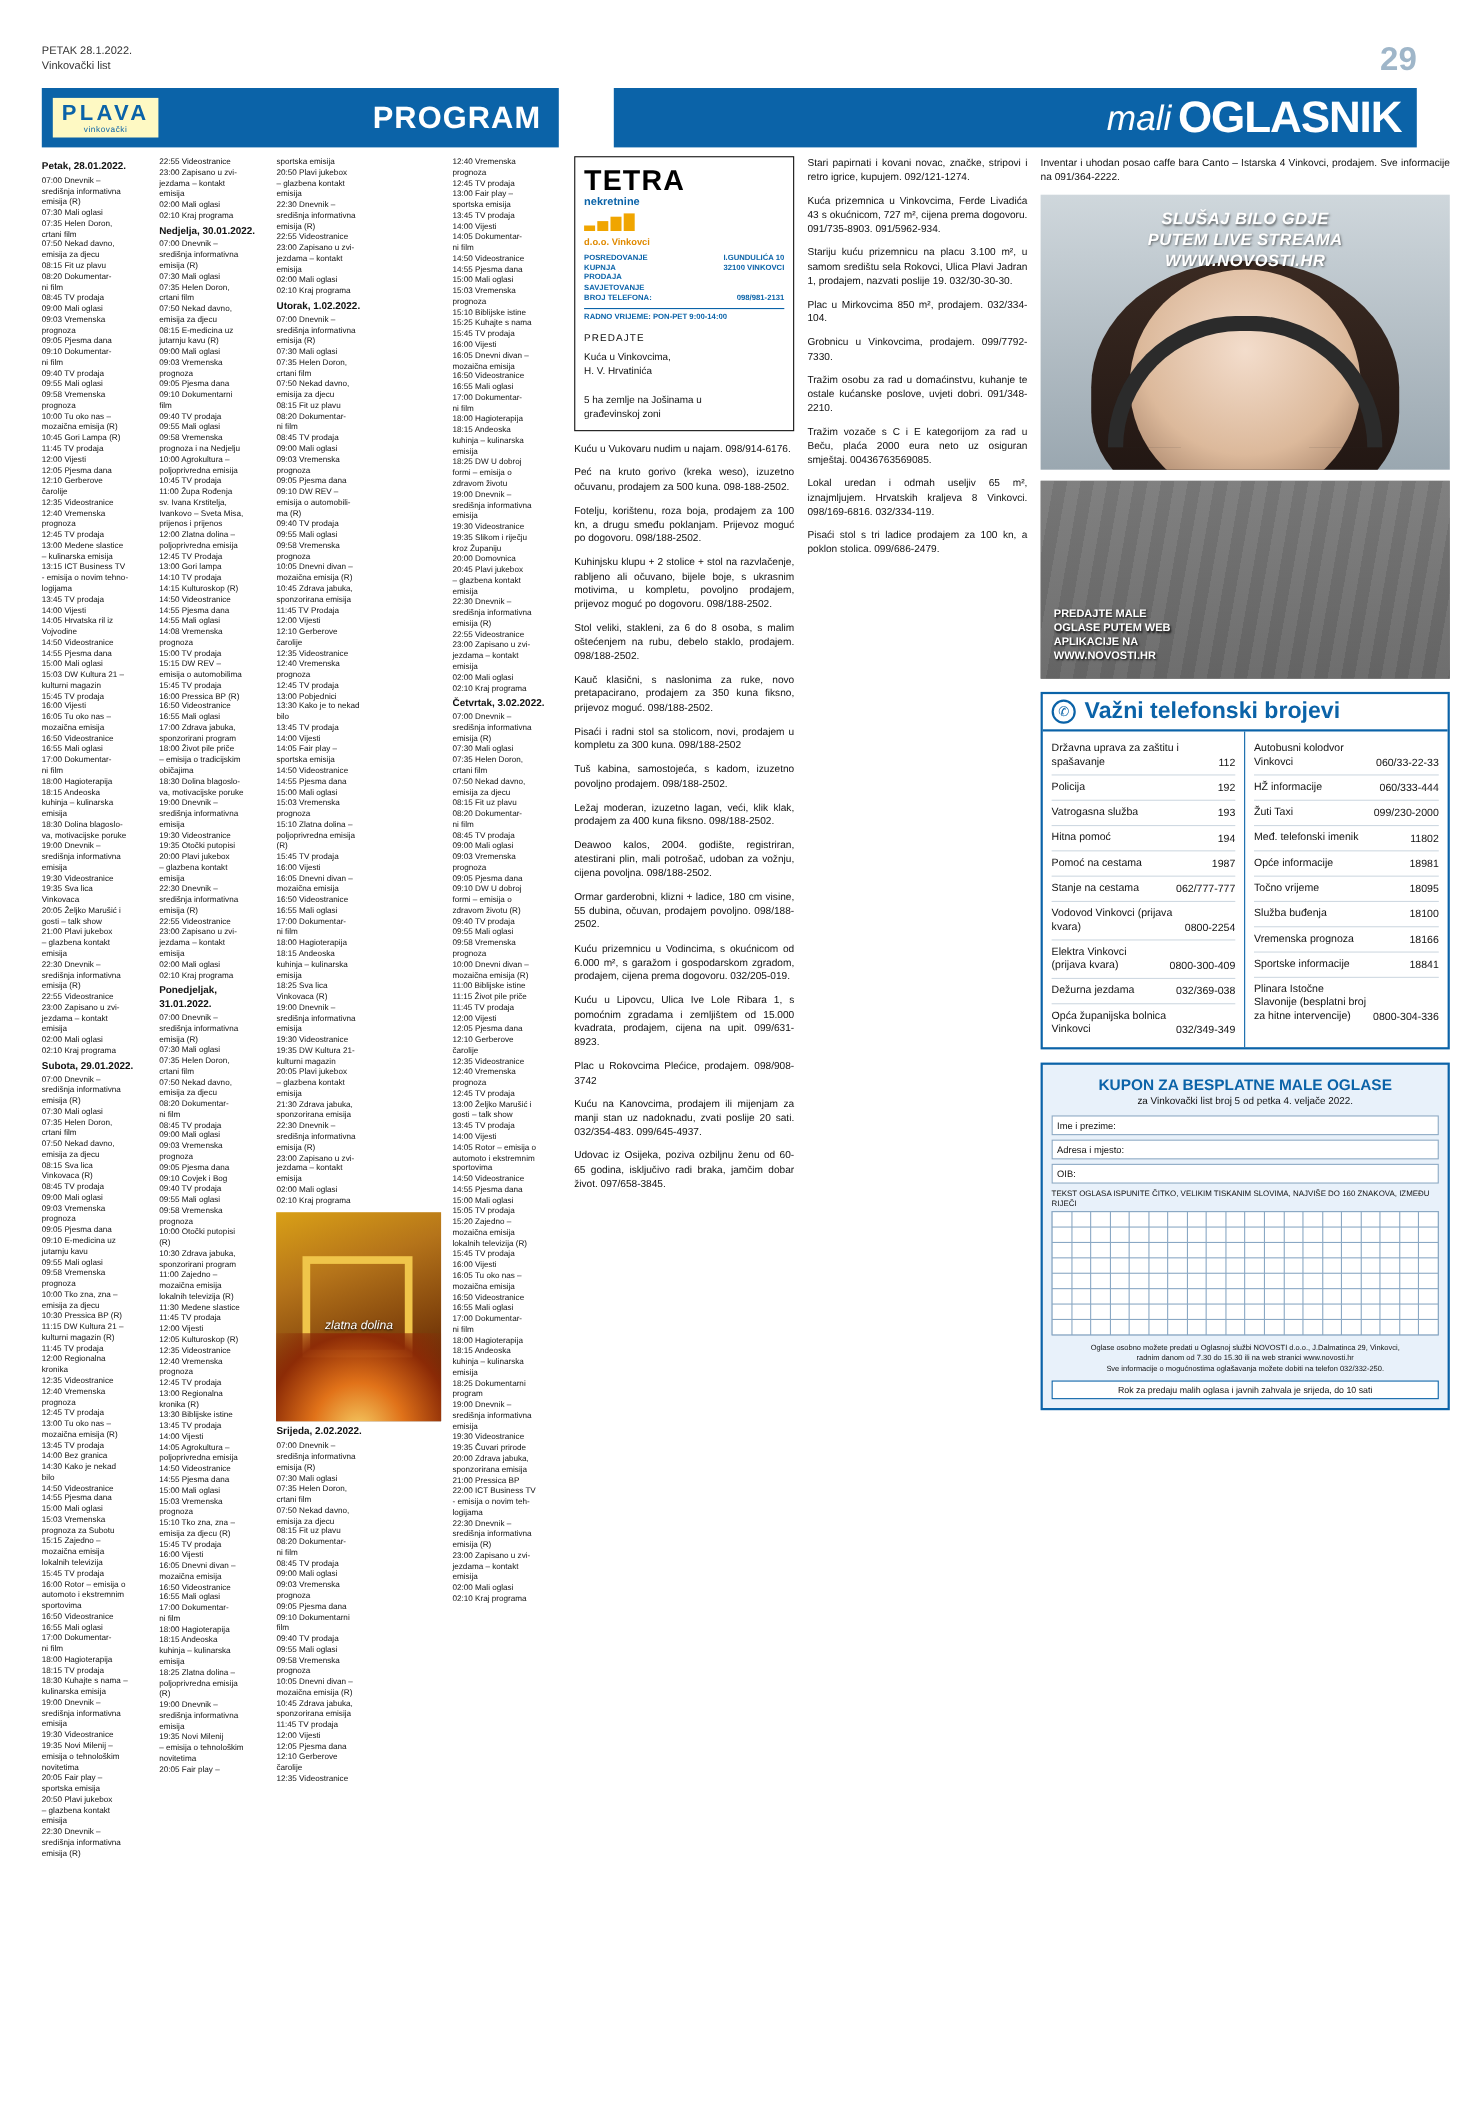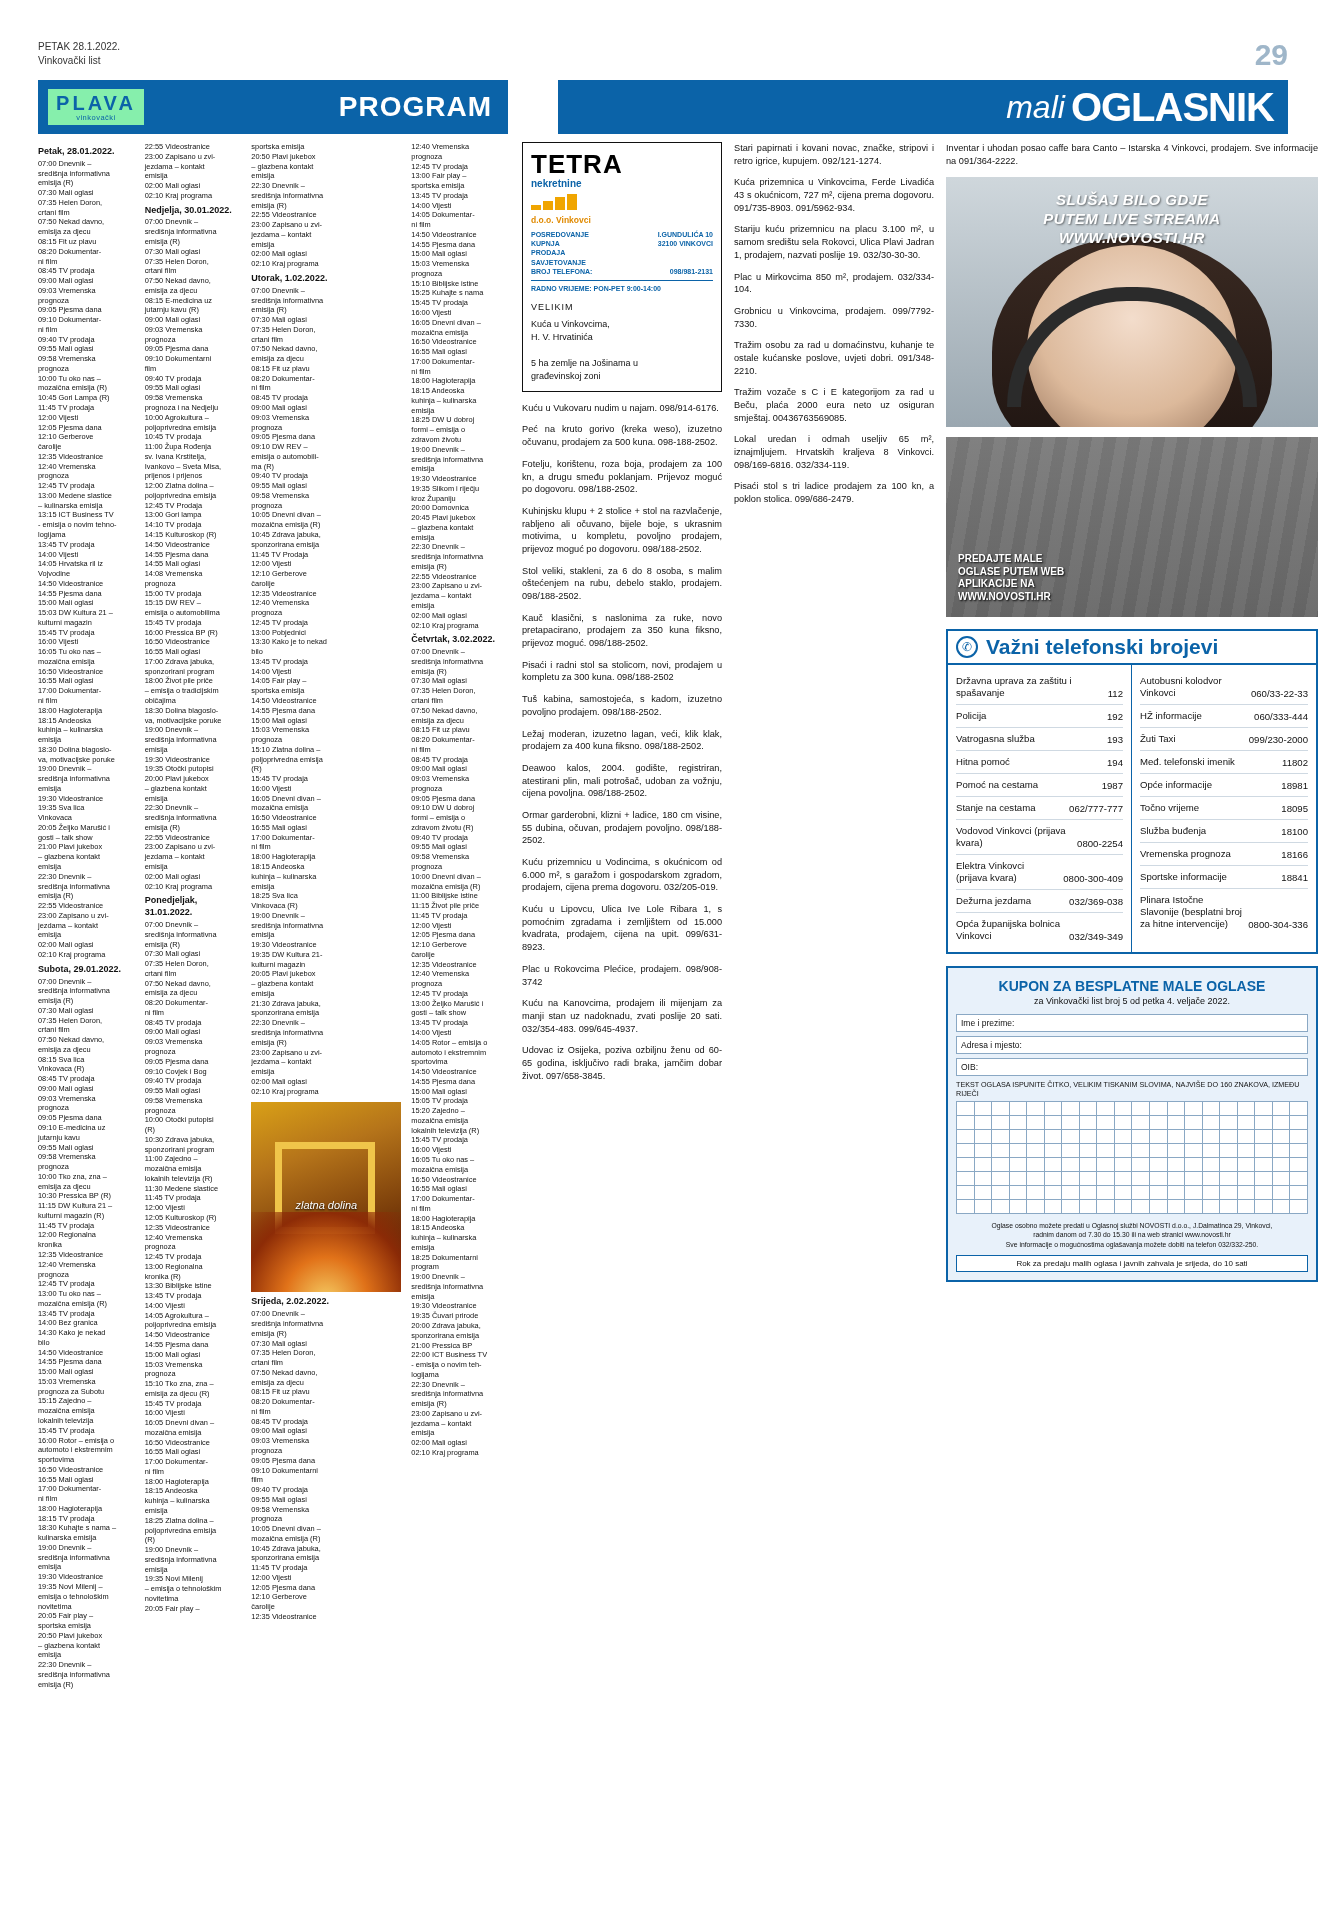--- a/index.html
+++ b/index.html
@@ -23,21 +23,21 @@
   .masthead-row { display:flex; gap:14px; margin-top:10px; }
   .left-half { width:470px; }
   .right-half { flex:1;padding-left:36px; }
 
   
   .program-masthead {
     display:flex; align-items:center; justify-content:space-between;
     background:#0b63a8; height:54px; padding:0 10px;
   }
   .plava-logo {
-    background:#86efac; color:#0b63a8; padding:4px 6px; line-height:1.05;
+    background:#fef9c3; color:#0b63a8; padding:4px 6px; line-height:1.05;
     display:flex; flex-direction:column; align-items:center; justify-content:center;
     min-width:96px;
   }
   .plava-logo .pl-main { font-size:20px; font-weight:bold; letter-spacing:3px; }
   .plava-logo .pl-sub { font-size:7.5px; color:#0b63a8; letter-spacing:.5px; }
   .program-word { color:#fff; font-size:28px; font-weight:bold; letter-spacing:1px; padding-right:6px;}
 
   
   .oglasnik-masthead {
     background:#0b63a8; height:54px; display:flex; align-items:center; justify-content:flex-end;
@@ -814,21 +814,21 @@
               <span style="white-space:pre-line; text-align:right">I.GUNDULIĆA 10
 32100 VINKOVCI</span>
             </div>
             <div class="row">
               <span>BROJ TELEFONA:</span>
               <span>098/981-2131</span>
             </div>
             <div class="tetra-hr"></div>
             <div>RADNO VRIJEME: PON-PET 9:00-14:00</div>
           </div>
-          <div class="tetra-prodaja">VELIKIM</div>
+          <div class="tetra-prodaja">PREDAJTE</div>
           <div class="tetra-body" style="white-space:pre-line">Kuća u Vinkovcima,
 H. V. Hrvatinića
 
 5 ha zemlje na Jošinama u
 građevinskoj zoni</div>
         </div>
 
         <p>Kuću u Vukovaru nudim u najam. 098/914-6176.</p>
         <p>Peć na kruto gorivo (kreka weso), izuzetno očuvanu, prodajem za 500 kuna. 098-188-2502.</p>
         <p>Fotelju, korištenu, roza boja, prodajem za 100 kn, a drugu smeđu poklanjam. Prijevoz moguć po dogovoru. 098/188-2502.</p>

